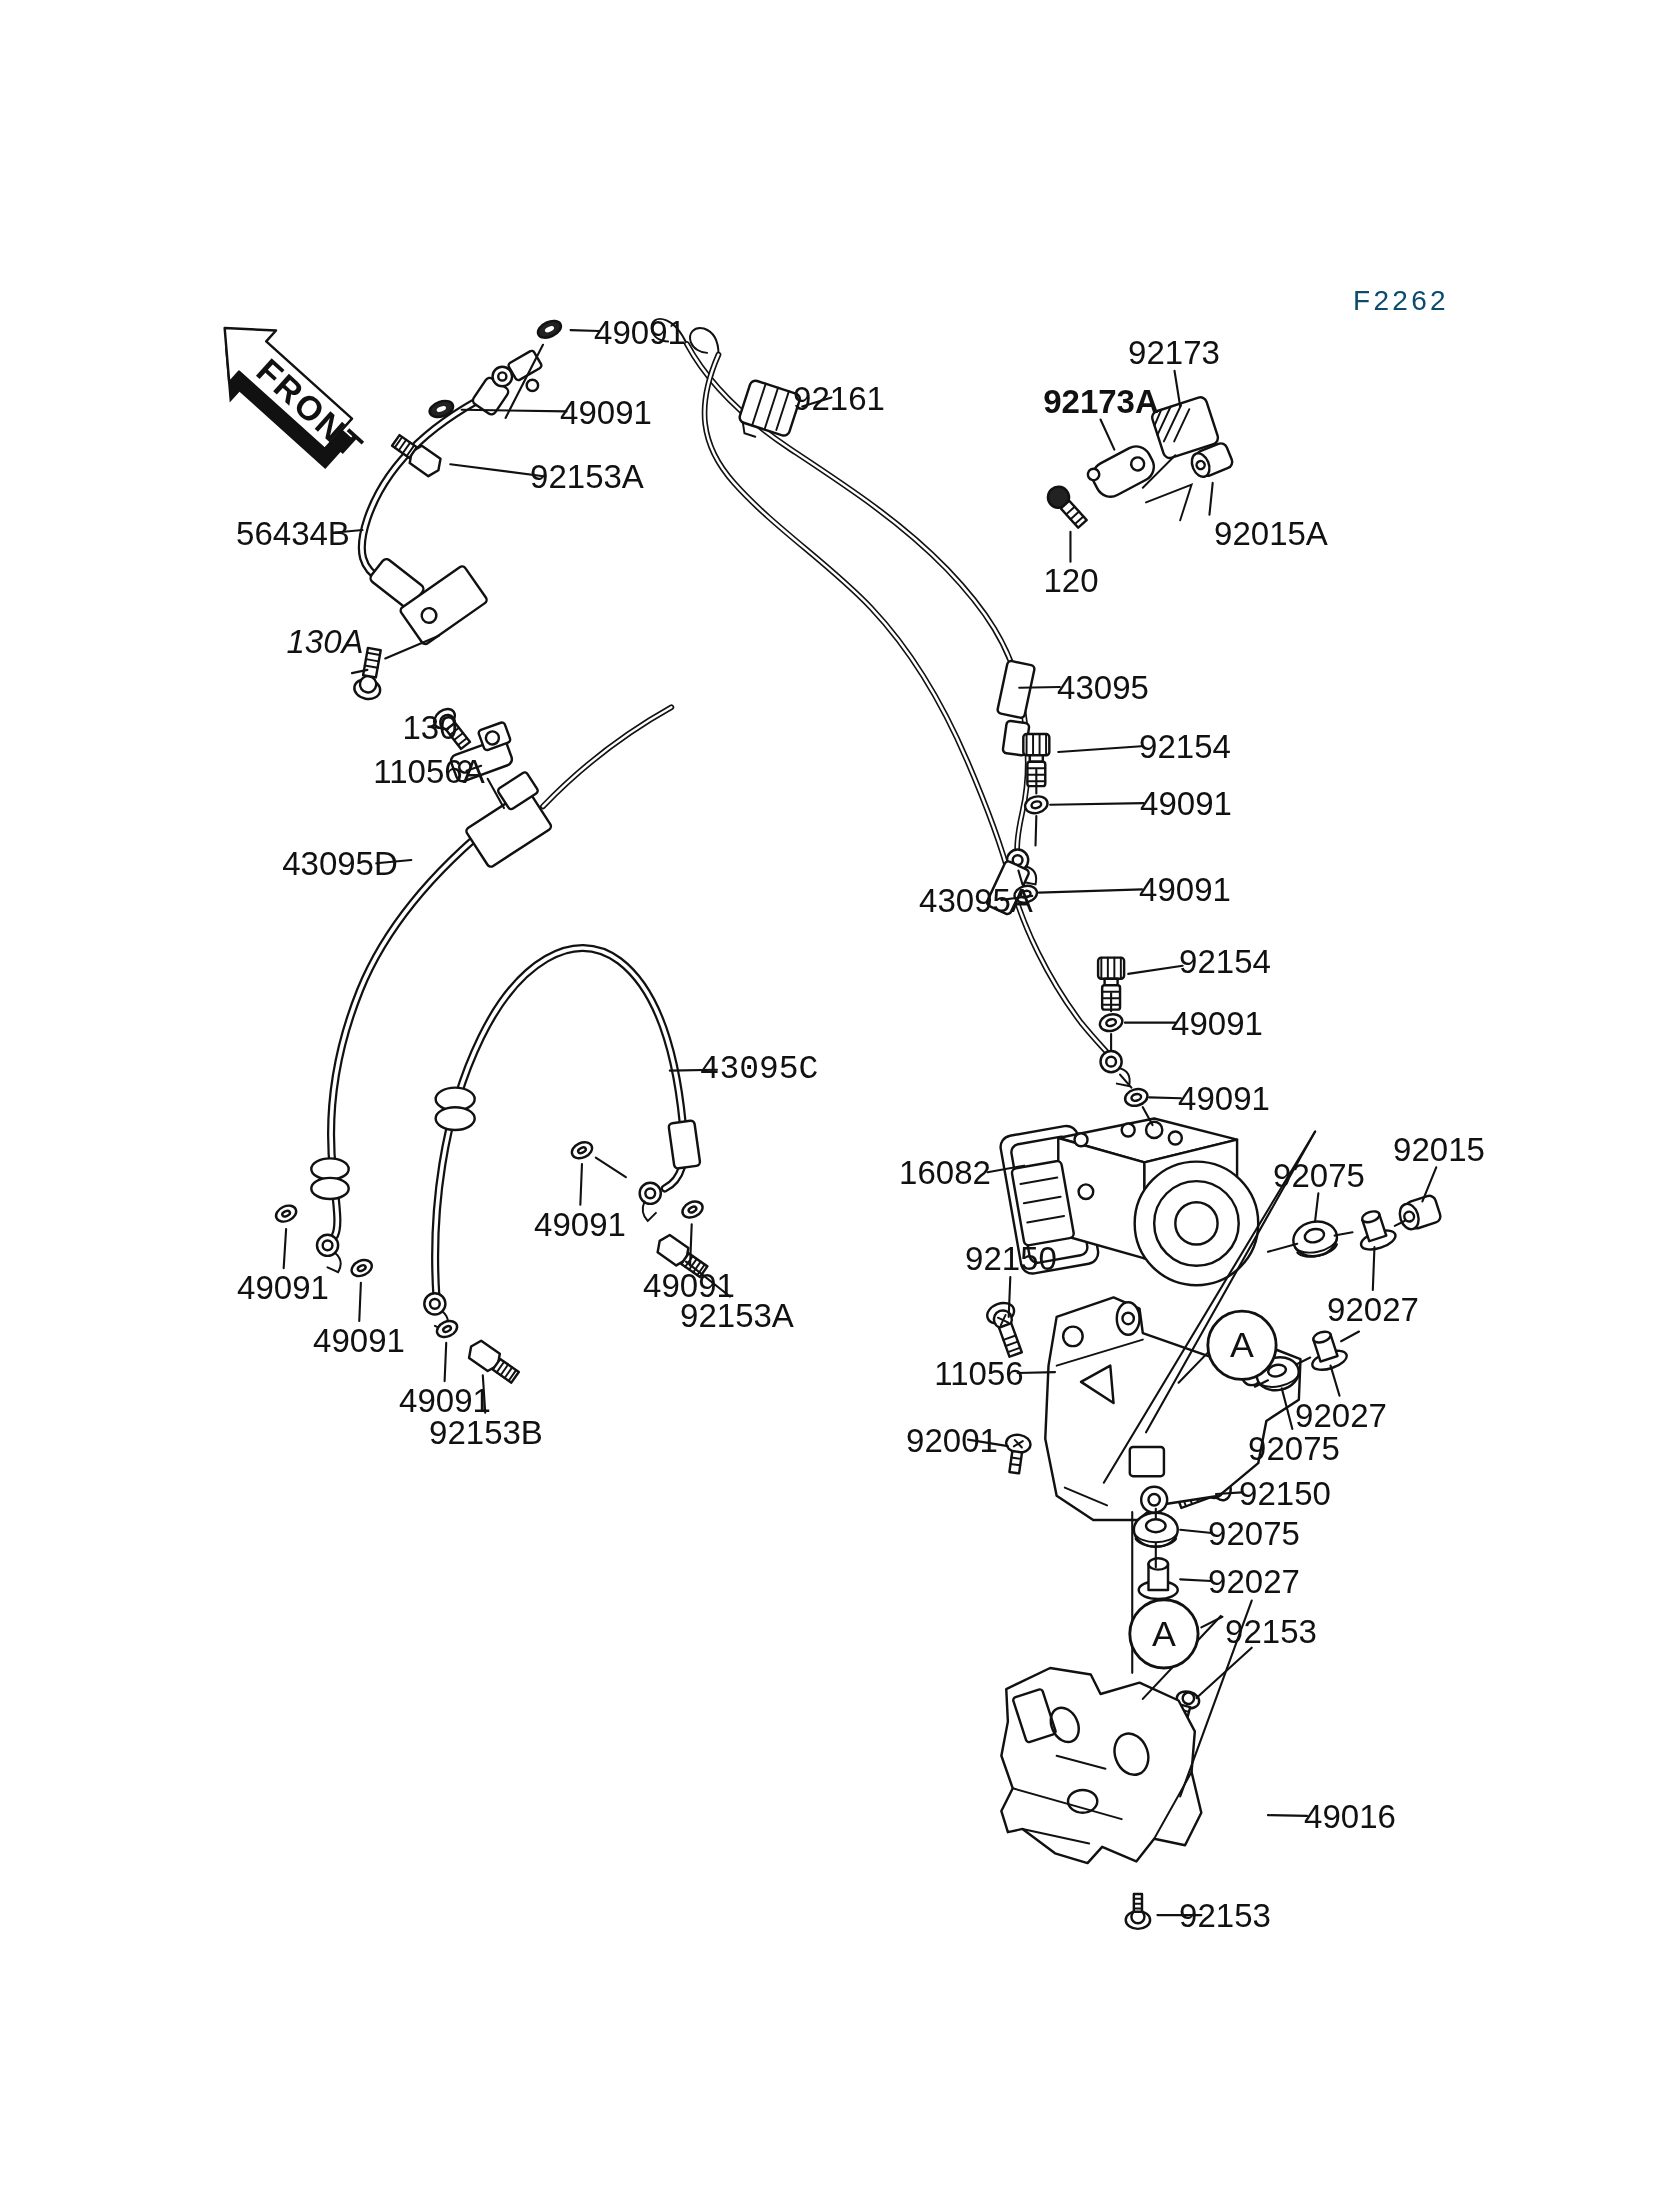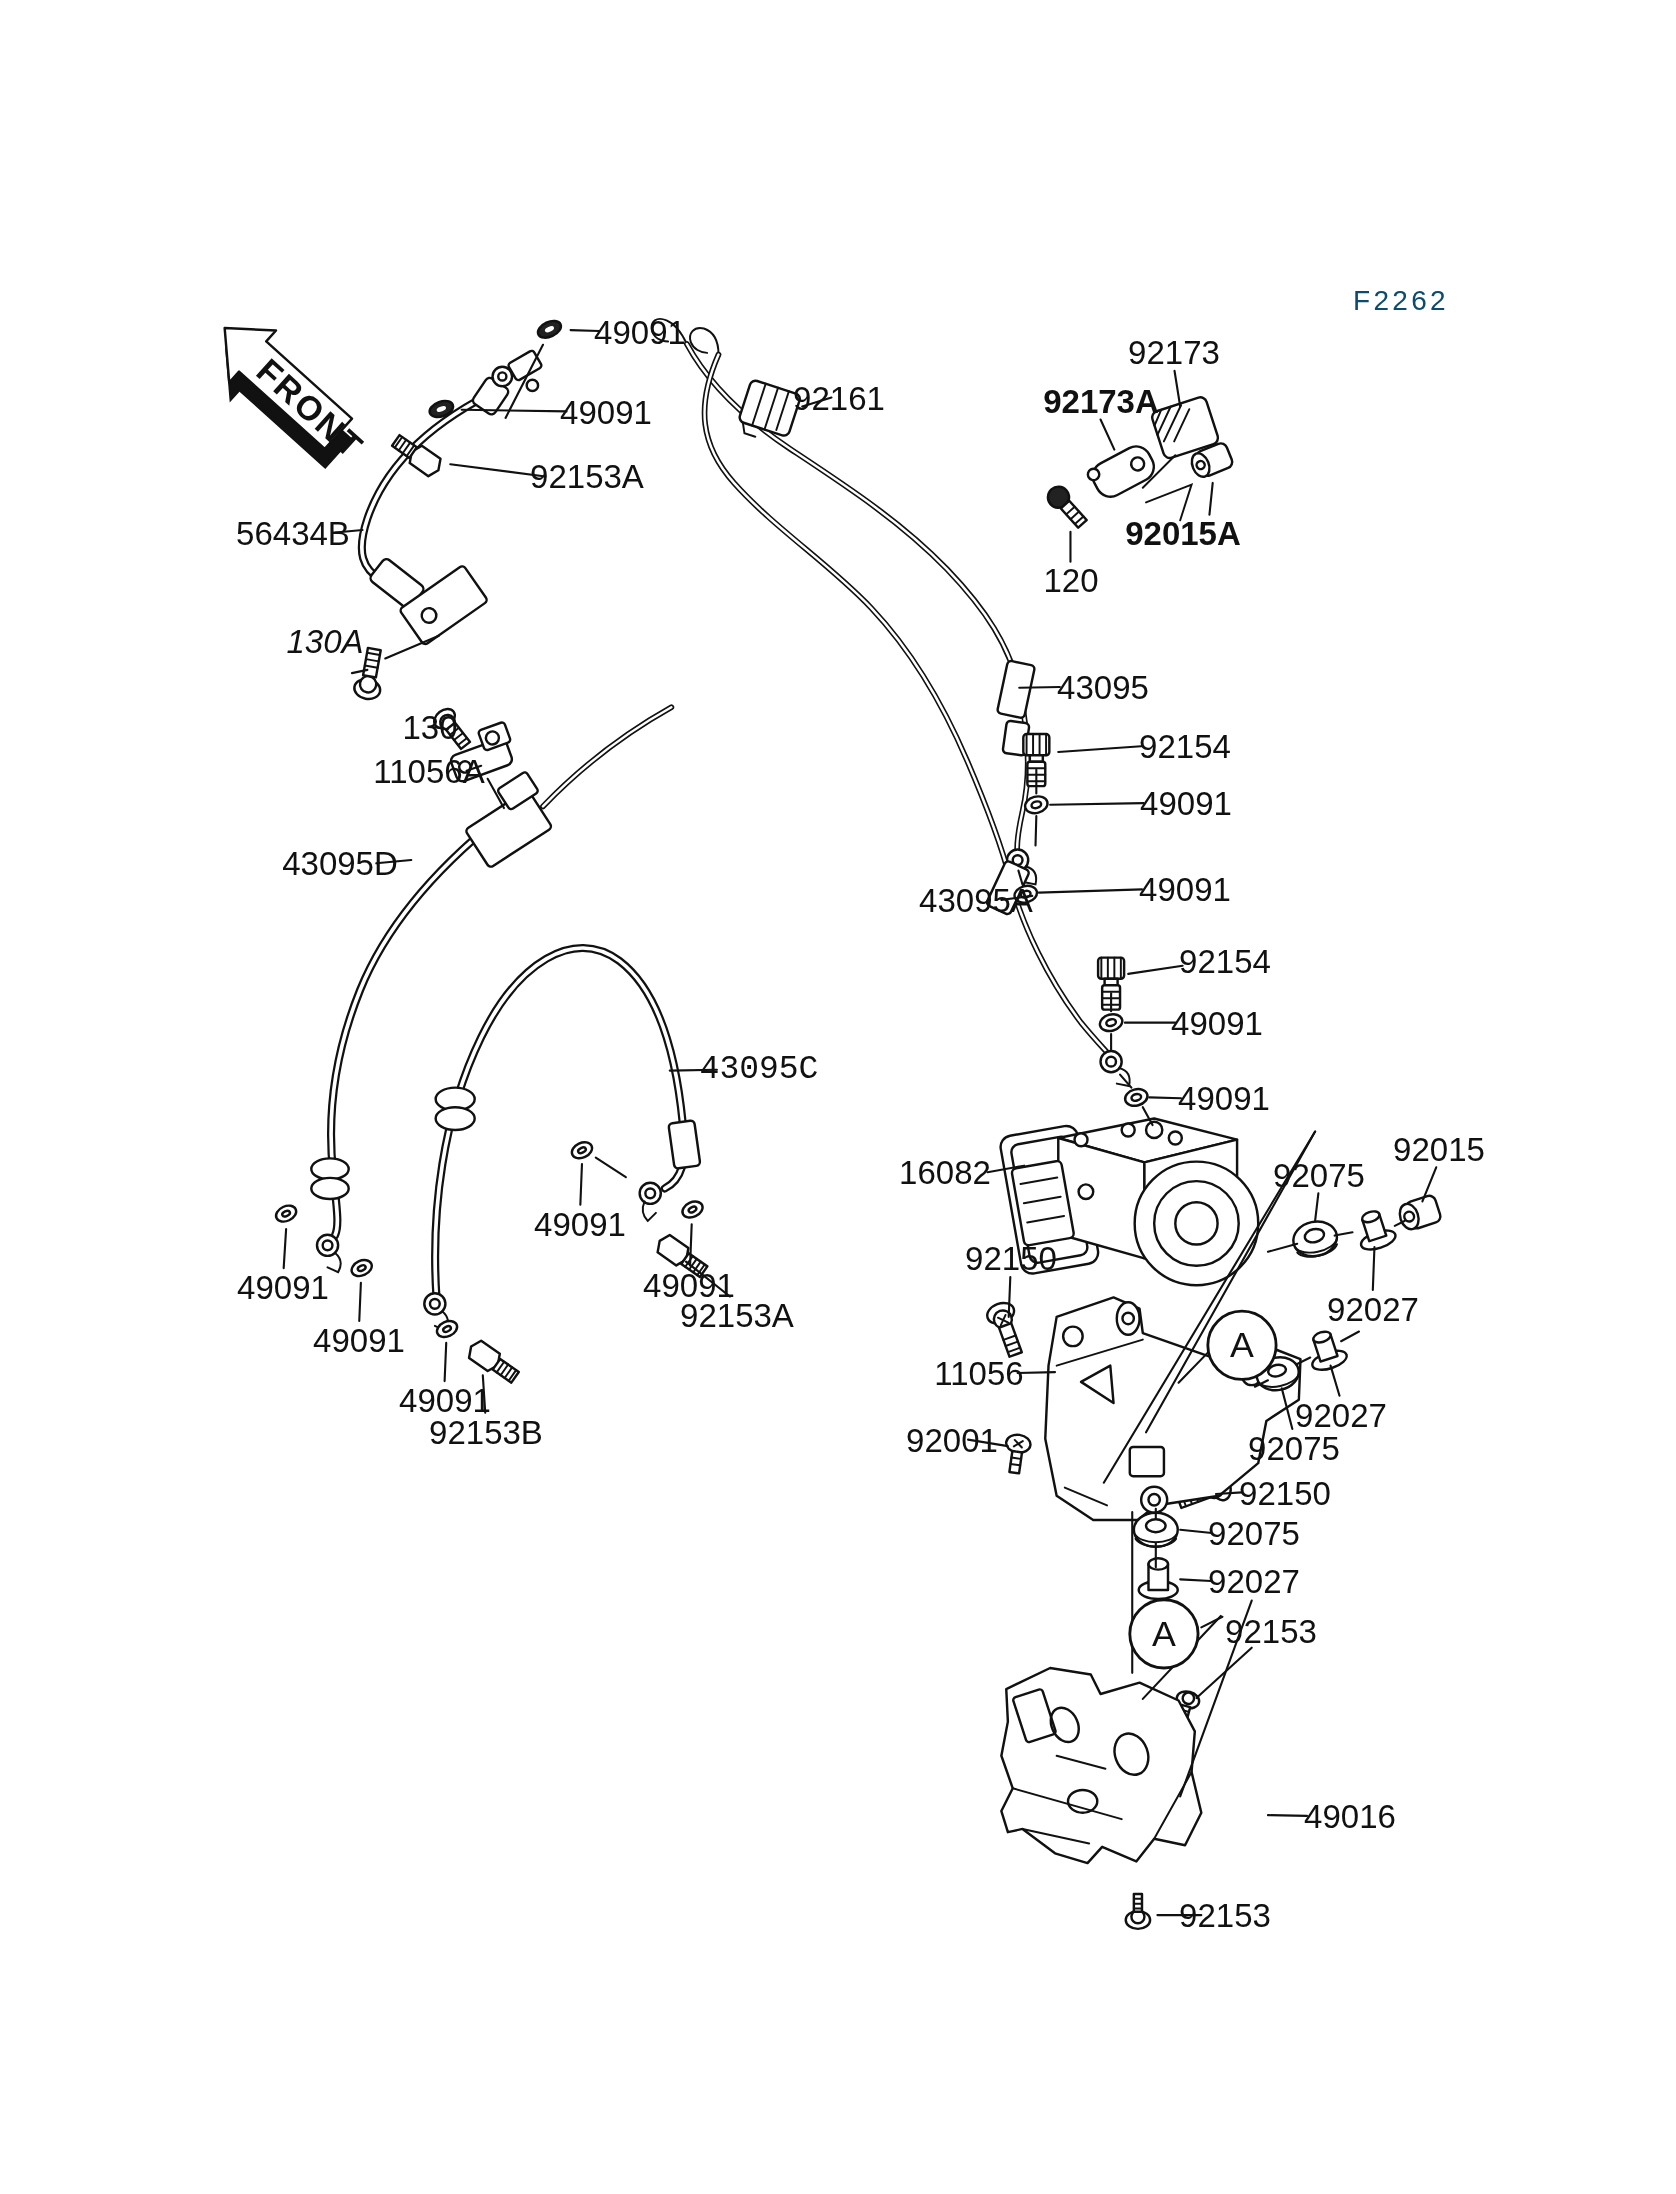--- a/index.html
+++ b/index.html
@@ -446,21 +446,21 @@
 </svg>
 
 <div class="fig-code">F2262</div>
 
 <div class="part-label" style="left: 640px; top: 332px;">49091</div>
     <div class="part-label" style="left: 839px; top: 398px;">92161</div>
     <div class="part-label" style="left: 1174px; top: 352px;">92173</div>
     <div class="part-label" style="left: 1101px; top: 401px; font-weight: bold;">92173A</div>
     <div class="part-label" style="left: 606px; top: 412px;">49091</div>
     <div class="part-label" style="left: 587px; top: 476px;">92153A</div>
-    <div class="part-label" style="left: 1183px; top: 533px; font-weight: bold;">92015A</div>
+    <div class="part-label" style="left: 1271px; top: 533px;">92015A</div>
     <div class="part-label" style="left: 1071px; top: 580px;">120</div>
     <div class="part-label" style="left: 293px; top: 533px;">56434B</div>
     <div class="part-label" style="left: 325px; top: 641px; font-style: italic;">130A</div>
     <div class="part-label" style="left: 1103px; top: 687px;">43095</div>
     <div class="part-label" style="left: 406px; top: 727px; margin-left: 24px;">130</div>
     <div class="part-label" style="left: 1185px; top: 746px;">92154</div>
     <div class="part-label" style="left: 429px; top: 771px;">11056A</div>
     <div class="part-label" style="left: 1186px; top: 803px;">49091</div>
     <div class="part-label" style="left: 340px; top: 863px;">43095D</div>
     <div class="part-label" style="left: 976px; top: 900px;">43095A</div>

